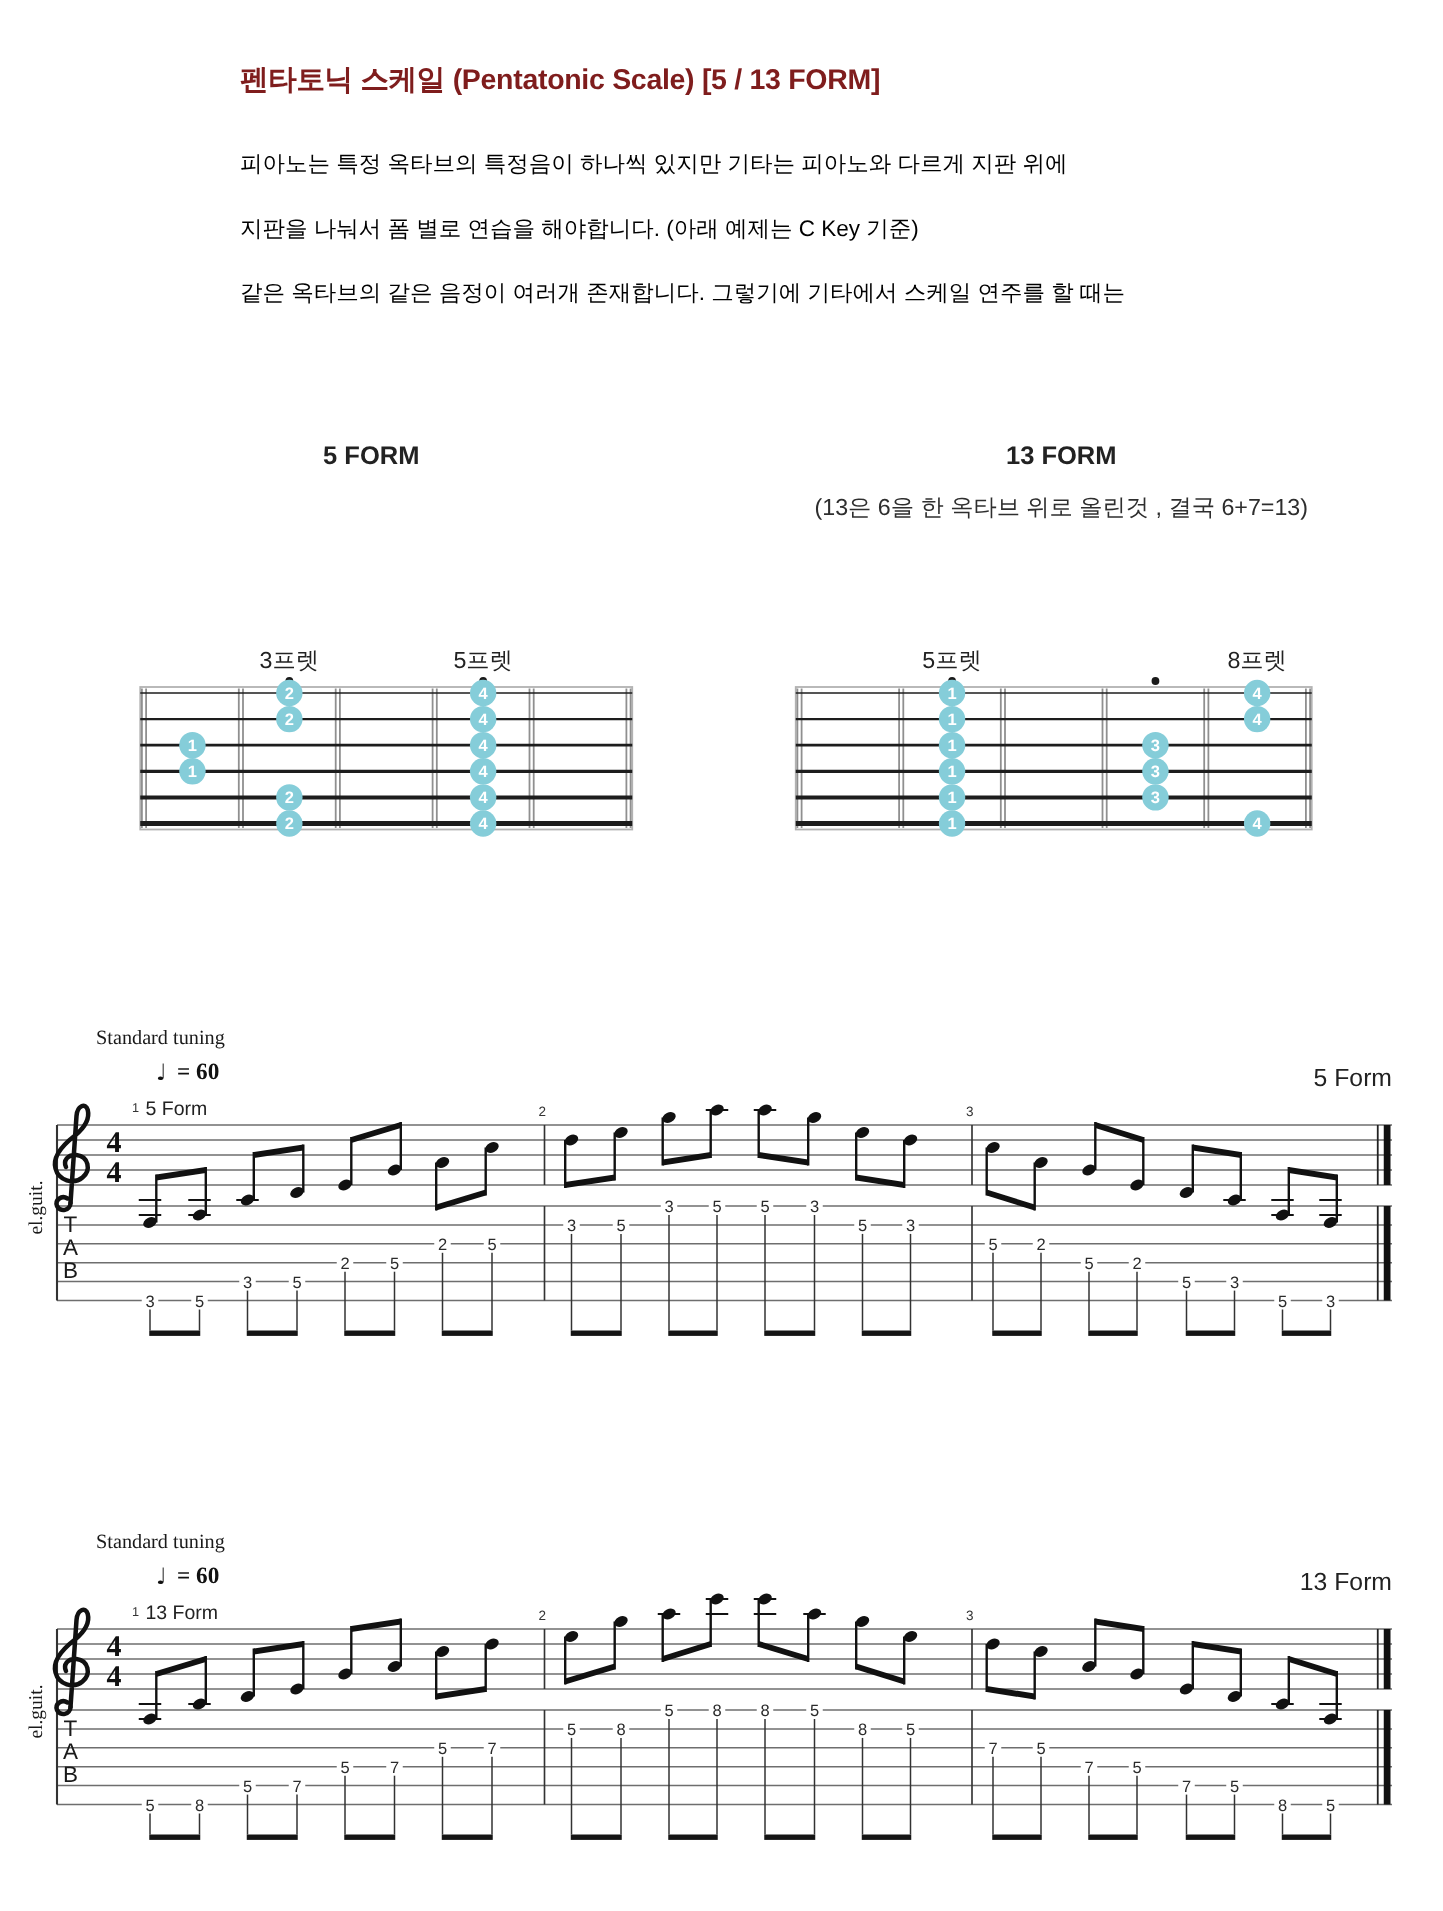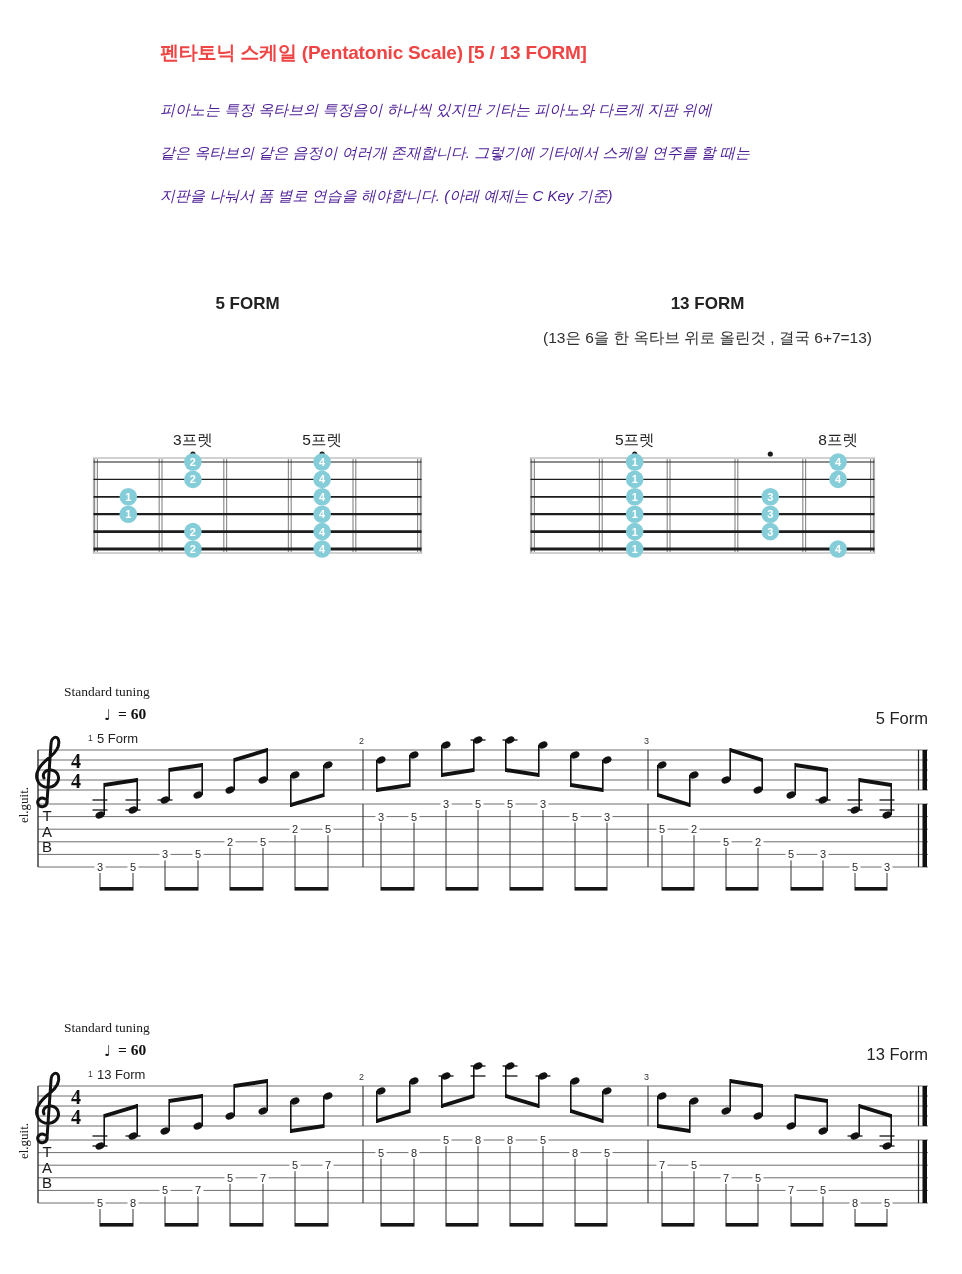--- a/index.html
+++ b/index.html
@@ -1,41 +1,41 @@
 <!DOCTYPE html>
 <html><head>
 <meta charset="utf-8">
 <style>
   html,body{margin:0;padding:0;background:#fff;}
   body{width:962px;height:1274px;position:relative;overflow:hidden;
        font-family:"Liberation Sans",sans-serif;color:#2a2a2a;}
   .abs{position:absolute;}
-  #page-title{left:160px;top:40px;font-size:19px;font-weight:700;color:#ef4444;letter-spacing:-0.2px;}
-  #intro{left:160px;top:88px;font-size:15px;color:#4c1d95;line-height:43px;white-space:nowrap;font-style:italic;}
+  #page-title{left:160px;top:40px;font-size:19px;font-weight:700;color:#7f1d1d;letter-spacing:-0.2px;}
+  #intro{left:160px;top:88px;font-size:15px;color:#000000;line-height:43px;white-space:nowrap;}
   .form-col{top:294px;text-align:center;}
   #form-col-5{left:60px;width:375px;}
   #form-col-13{left:515px;width:385px;}
   .form-name{font-size:17px;font-weight:700;color:#222;}
   .form-desc{margin-top:13px;font-size:15.5px;color:#2e2e2e;white-space:nowrap;}
   .form-desc b{font-weight:700;}
   .form-note{margin-top:14px;font-size:15.5px;color:#2e2e2e;white-space:nowrap;}
   #fretboards{left:0;top:420px;}
   #system-1{left:0;top:680px;}
   #system-2{left:0;top:1016px;}
   svg text{user-select:none;}
 </style>
 </head>
 <body>
 
 <div class="abs" id="page-title">펜타토닉 스케일 (Pentatonic Scale) [5 / 13 FORM]</div>
 
 <div class="abs" id="intro">
   <div>피아노는 특정 옥타브의 특정음이 하나씩 있지만 기타는 피아노와 다르게 지판 위에</div>
+  <div>지판을 나눠서 폼 별로 연습을 해야합니다. (아래 예제는 C Key 기준)</div>
   <div>같은 옥타브의 같은 음정이 여러개 존재합니다. 그렇기에 기타에서 스케일 연주를 할 때는</div>
-  <div>지판을 나눠서 폼 별로 연습을 해야합니다. (아래 예제는 C Key 기준)</div>
 </div>
 
 <div class="abs form-col" id="form-col-5">
   <div class="form-name">5 FORM</div>
 </div>
 
 <div class="abs form-col" id="form-col-13">
   <div class="form-name">13 FORM</div>
   <div class="form-note">(13은 6을 한 옥타브 위로 올린것 , 결국 6+7=13)</div>
 </div>

